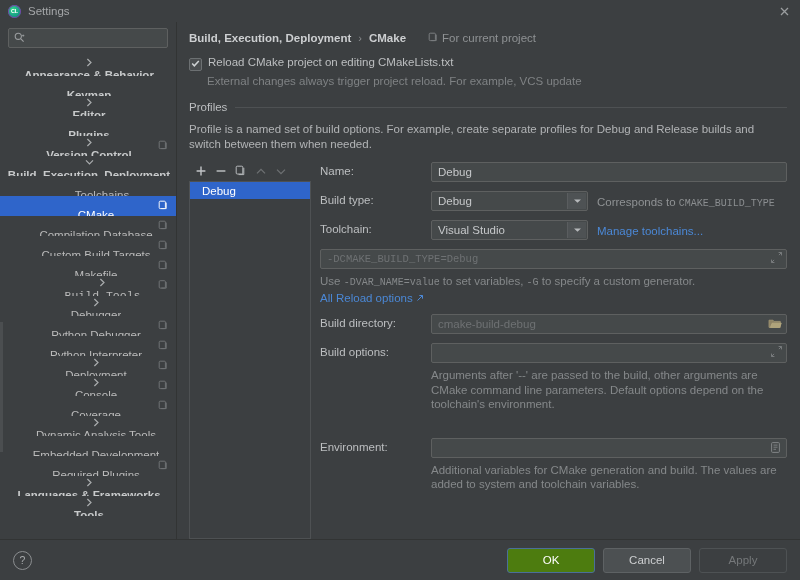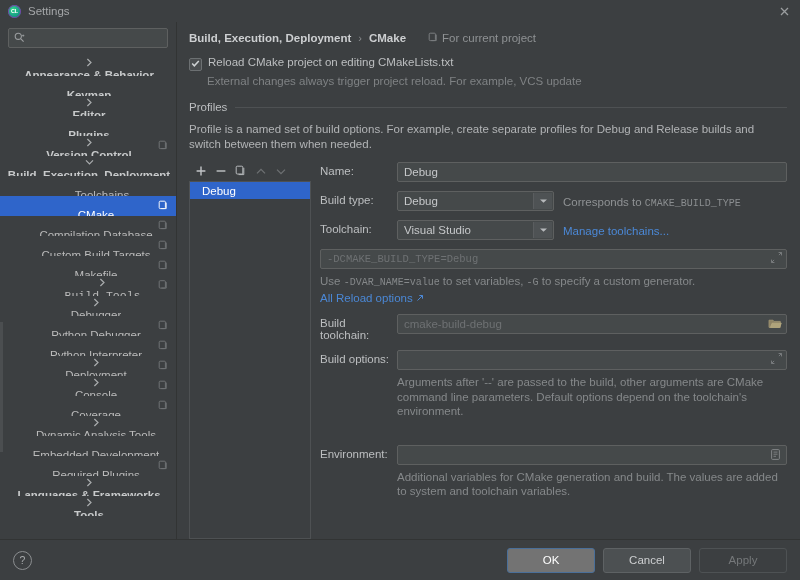--- a/index.html
+++ b/index.html
@@ -80,21 +80,21 @@
   .plist{width:122px;flex:0 0 122px;display:flex;flex-direction:column;}
   .ptool{height:18px;display:flex;align-items:center;gap:1px;padding-left:2px;}
   .tbtn{width:19px;height:17px;display:flex;align-items:center;justify-content:center;cursor:pointer;border-radius:2px;}
   .tbtn.dis{opacity:.40;cursor:default;}
   .plistbox{flex:1 1 auto;background:#3c3f41;border:1px solid #4e5153;border-top:1px solid #4e5153;
             margin-top:1px;min-height:0;}
   .pitem{height:17px;display:flex;align-items:center;padding-left:12px;font-size:11.5px;color:#bbbbbb;cursor:default;}
   .pitem.sel{background:#2f65ca;color:#ffffff;}
 
   .pform{flex:1 1 auto;min-width:0;padding-left:9px;}
-  .frow{display:flex;align-items:flex-start;margin-bottom:9px;}
+  .frow{display:flex;align-items:flex-start;margin-bottom:9px;gap:34px;}
   .flabel{width:77px;flex:0 0 77px;font-size:11.5px;color:#bdbfc1;padding-top:3px;}
   .fctl{flex:1 1 auto;min-width:0;}
 
   .tinput{height:18px;background:#45494a;border:1px solid #5e6060;border-radius:2px;
           display:flex;align-items:center;padding:0 6px;position:relative;}
   .tinput input{background:transparent;border:0;outline:0;color:#c6c8ca;font-size:11.5px;
                 font-family:inherit;width:100%;padding:0;}
   .tinput input::placeholder{color:#6e7173;}
   .tinput.mono input,.tinput.mono input::placeholder{font-family:"Liberation Mono","DejaVu Sans Mono",monospace;font-size:10.5px;}
   .expand{position:absolute;right:3px;top:1px;opacity:.7;cursor:pointer;}
@@ -118,21 +118,21 @@
 
   
   .footer{height:40px;flex:0 0 40px;background:#3c3f41;border-top:1px solid #323434;
           display:flex;align-items:center;padding:0 13px 0 13px;}
   .helpbtn{width:17px;height:17px;border-radius:50%;border:1px solid #8b8e90;color:#a8abad;
            display:flex;align-items:center;justify-content:center;font-size:10.5px;cursor:pointer;}
   .fspacer{flex:1 1 auto;}
   .btn{min-width:62px;height:23px;border-radius:3px;border:1px solid #5e6264;background:#4c5052;
        color:#cdcfd1;font-size:11.5px;display:flex;align-items:center;justify-content:center;
        margin-left:8px;cursor:pointer;padding:0 12px;}
-  .btn.primary{background:#737373;border-color:#4a6f99;color:#ffffff;}
+  .btn.primary{background:#4d7c0f;border-color:#4a6f99;color:#ffffff;}
   .btn.dis{color:#75787a;border-color:#4e5254;background:#43474900;cursor:default;}
 </style>
 </head>
 <body>
 
 <div class="dialog">
 
   <div class="titlebar">
     <div class="applogo">
       <span>CL</span>
@@ -484,21 +484,21 @@
                     <svg width="8" height="8" viewBox="0 0 8 8">
                         <path d="M1.5 6.5 L6.5 1.5 M3.3 1.5 L6.5 1.5 L6.5 4.7" stroke="#4b88d6" stroke-width="1" fill="none"></path>
                       </svg>
                   </span>
                 </span>
               </div>
             </div>
           </div>
 
           <div class="frow">
-            <div class="flabel">Build toolchain:</div>
+            <div class="flabel">Build directory:</div>
             <div class="fctl">
               <div class="tinput">
                 <input type="text" value="" placeholder="cmake-build-debug" style="">
                 <span class="folderbtn">
                   <svg width="14" height="13" viewBox="0 0 14 13">
                     <path d="M1 3.2 L5 3.2 L6.1 4.4 L12.3 4.4 L12.3 10.4 L1 10.4 Z" fill="#9a8d6a" stroke="#b3a57c" stroke-width=".8"></path>
                     <path d="M2.4 10.4 L4.1 6.2 L13.3 6.2 L11.6 10.4 Z" fill="#c2b384" stroke="#cdbd8b" stroke-width=".7"></path>
                   </svg>
                 </span>
               </div>

